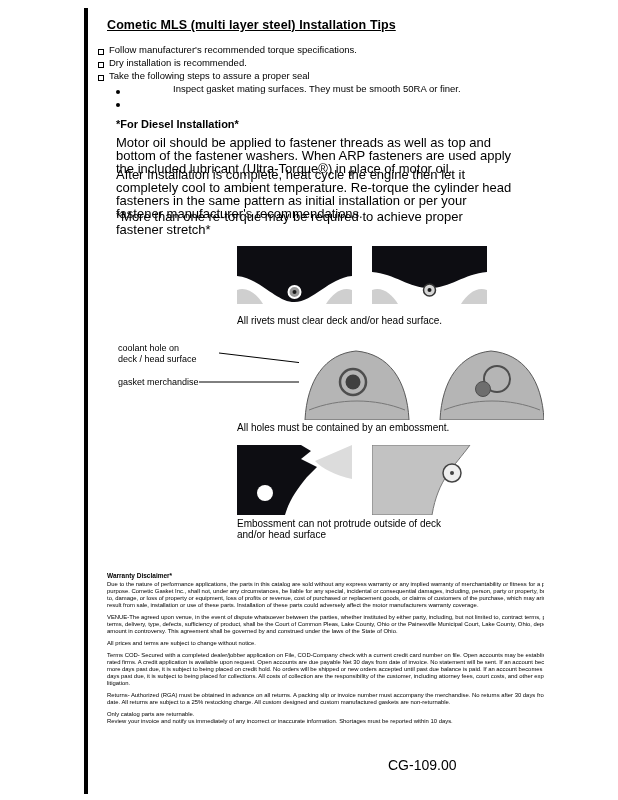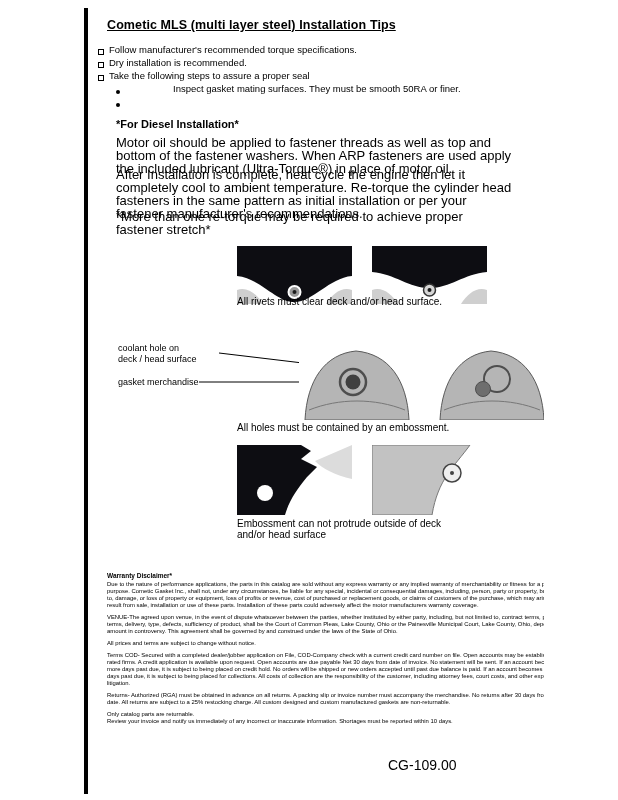--- a/index.html
+++ b/index.html
@@ -82,21 +82,21 @@
     <circle cx="57.5" cy="46" r="2" fill="#1a1a1a"></circle>
   </svg>
   <svg class="fig" style="left:372px; top:246px" width="115" height="58" viewBox="0 0 115 58">
     <rect width="115" height="58" fill="#ffffff"></rect>
     <path d="M0,44 C10,40 20,48 26,58 L0,58 Z" fill="#cfcfcf"></path>
     <path d="M115,44 C105,40 95,48 89,58 L115,58 Z" fill="#cfcfcf"></path>
     <path d="M0,0 H115 V26 C92,28 78,42 57.5,42 C37,42 23,28 0,26 Z" fill="#0d0d12"></path>
     <circle cx="57.5" cy="44" r="6" fill="#d6d6d6" stroke="#333333" stroke-width="1.5"></circle>
     <circle cx="57.5" cy="44" r="2" fill="#1a1a1a"></circle>
   </svg>
-  <div class="caption" style="left:237px; top:296px">All rivets must clear deck and/or head surface.</div>
+  <div class="caption" style="left:237px; top:315px">All rivets must clear deck and/or head surface.</div>
 
   <div class="dlabel" style="left:299px; top:329px; width:115px">RIGHT</div>
   <div class="dlabel" style="left:434px; top:329px; width:115px">WRONG</div>
 
   <div class="annot right-al" style="left:118px; top:343px; width:98px">
     <span style="display:block">coolant hole on</span>
     <span style="display:block">deck / head surface</span>
   </div>
   <div class="annot" style="left:118px; top:377px">gasket merchandise</div>
 

